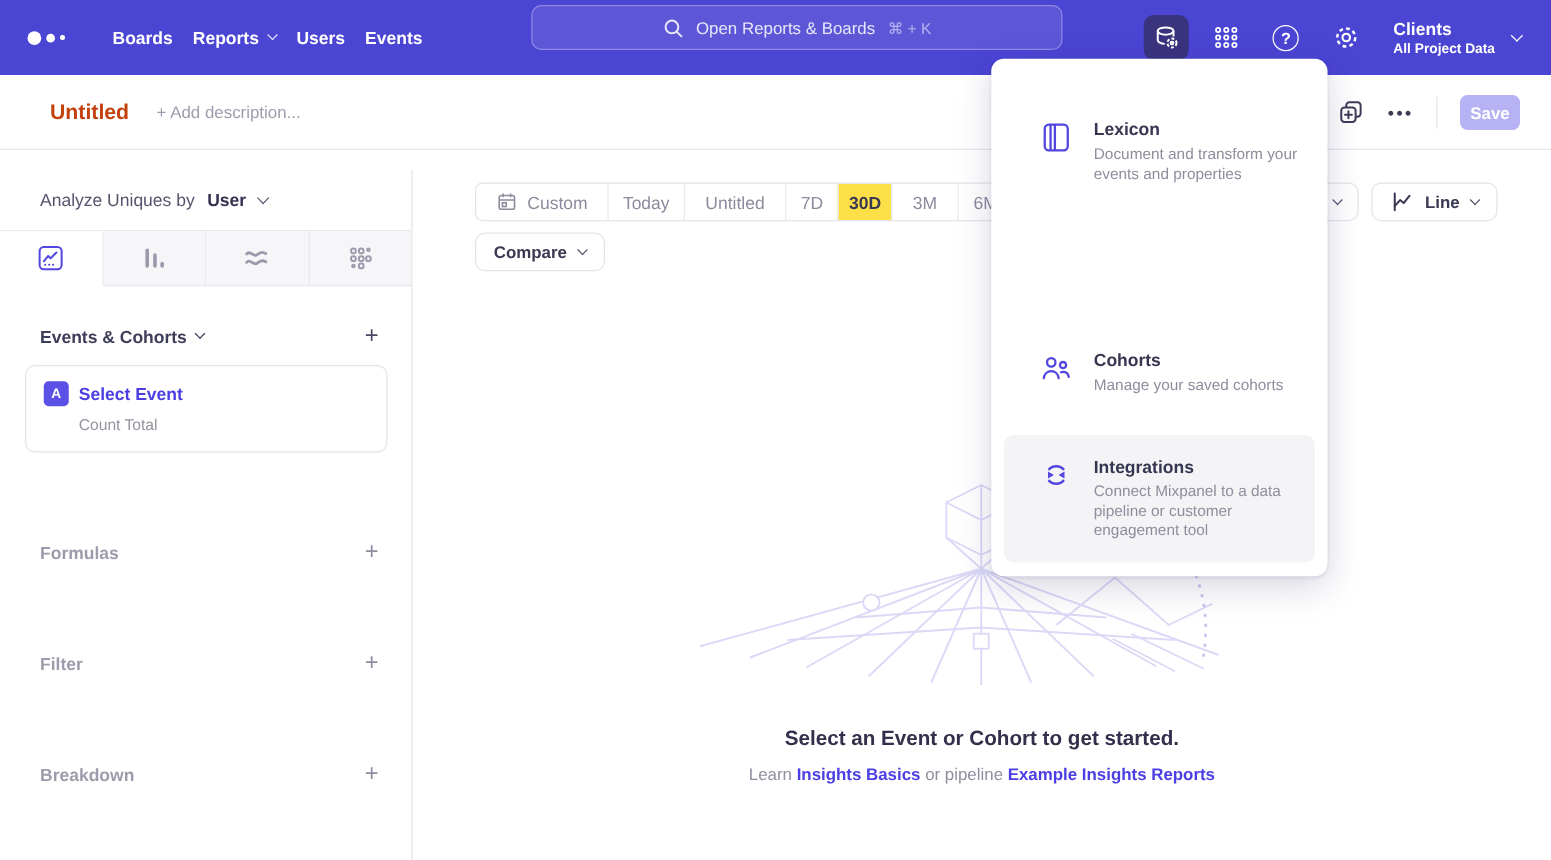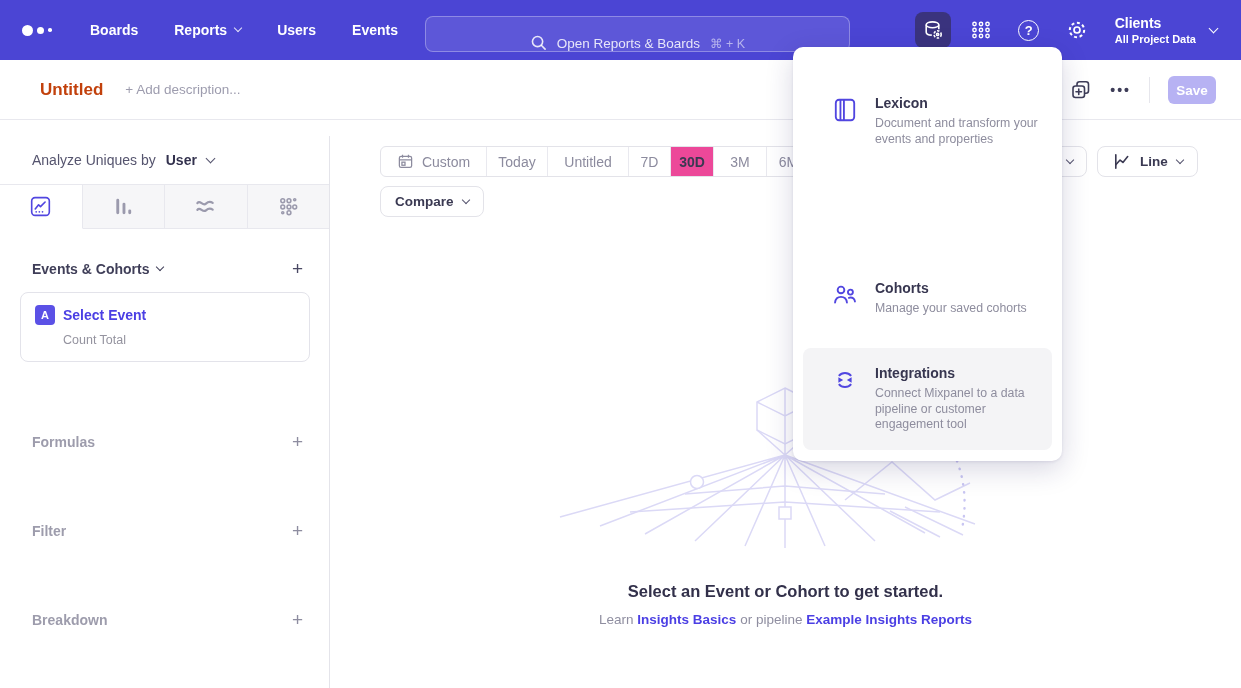--- a/index.html
+++ b/index.html
@@ -10,26 +10,26 @@
   
   .chv { display:inline-block; width:7px; height:7px; border-right:1.6px solid currentColor;
          border-bottom:1.6px solid currentColor; transform:rotate(45deg); margin-top:-4px; }
 
   
   .nb { position:absolute; top:0; left:0; width:1241px; height:60px; background:#4b45d4;
         display:flex; align-items:center; color:#fff; z-index:10; }
   .nb-logo { display:flex; align-items:center; gap:4px; margin-left:22px; width:46px; }
   .nb-logo i { background:#fff; border-radius:50%; display:block; }
   .nb-logo .d1{ width:11px; height:11px; } .nb-logo .d2{ width:7px; height:7px; } .nb-logo .d3{ width:3.5px; height:3.5px; }
-  .nb-nav { display:flex; align-items:flex-end; gap:36px; margin-left:22px; }
+  .nb-nav { display:flex; align-items:flex-end; gap:16px; margin-left:22px; }
   .nb-item { font-size:14px; font-weight:600; color:#fff; display:flex; align-items:center; gap:8px; cursor:pointer; }
   .nb-item .chv { opacity:.85; width:6px; height:6px; }
-  .nb-search { position:absolute; left:425px; top:16px; width:425px; height:36px;
+  .nb-search { position:absolute; left:425px; top:4px; width:425px; height:36px;
                background:rgba(255,255,255,.10); border:1px solid rgba(255,255,255,.30);
-               border-radius:8px; display:flex; align-items:flex-end; justify-content:center; gap:10px; cursor:text; }
+               border-radius:8px; display:flex; align-items:center; justify-content:center; gap:10px; cursor:text; }
   .nb-search .ph { font-size:13.5px; color:rgba(255,255,255,.85); }
   .nb-search .sc { font-size:12.5px; color:rgba(255,255,255,.55); }
   .nb-right { position:absolute; right:0; top:0; height:60px; display:flex; align-items:center; gap:12px; padding-right:24px; }
   .nb-ic { width:36px; height:36px; display:flex; align-items:center; justify-content:center; border-radius:8px; cursor:pointer; }
   .nb-ic.active { background:#3a337e; }
   .nb-help { width:21px; height:21px; border:1.7px solid #fff; border-radius:50%; display:flex; align-items:center; justify-content:center;
              font-size:13px; font-weight:700; color:#fff; }
   .nb-proj { display:flex; align-items:center; gap:14px; margin-left:8px; cursor:pointer;justify-content:space-between; }
   .nb-proj-name { font-size:14px; font-weight:700; line-height:17px; }
   .nb-proj-scope { font-size:11px; font-weight:700; line-height:14px; }
@@ -69,21 +69,21 @@
   .sb-ev { font-size:14px; font-weight:600; color:#4b3fe4; }
   .sb-measure { margin:8px 0 0 28px; font-size:12.5px; color:#94939f; }
   .gap70 { height:70px; }
 
   
   .seg-ctl { position:absolute; left:380px; top:146px; height:31px; display:flex; background:#fff;
              border:1px solid #e3e3e9; border-radius:6px; overflow:hidden; }
   .seg { display:flex; align-items:center; justify-content:center; gap:8px; font-size:14px; color:#8c8b9e;
          border-left:1px solid #e9e9ef; cursor:pointer; }
   .seg:first-child { border-left:none; }
-  .seg.sel { background:#ec4899; color:#3a3952; font-weight:700; }
+  .seg.sel { background:#fde047; color:#3a3952; font-weight:700; }
   .w1{width:105px;} .w2{width:61px;} .w3{width:81px;} .w4{width:42px;} .w5{width:43px;} .w6{width:53px;} .w7{width:44px;}
   .btn-ghost { position:absolute; height:31px; background:#fff; border:1px solid #e3e3e9; border-radius:8px;
                display:flex; align-items:center; gap:9px; font-size:13.5px; font-weight:600; color:#3a3952;
                padding:0 14px; cursor:pointer; }
   .btn-compare { left:380px; top:186px; }
   .btn-line { left:1097px; top:146px; }
   .btn-hidden-dd { left:1018px; top:146px; width:69px; justify-content:flex-end; padding-right:13px; }
   .btn-ghost .chv { color:#55546e; width:6px; height:6px; }
 
   

